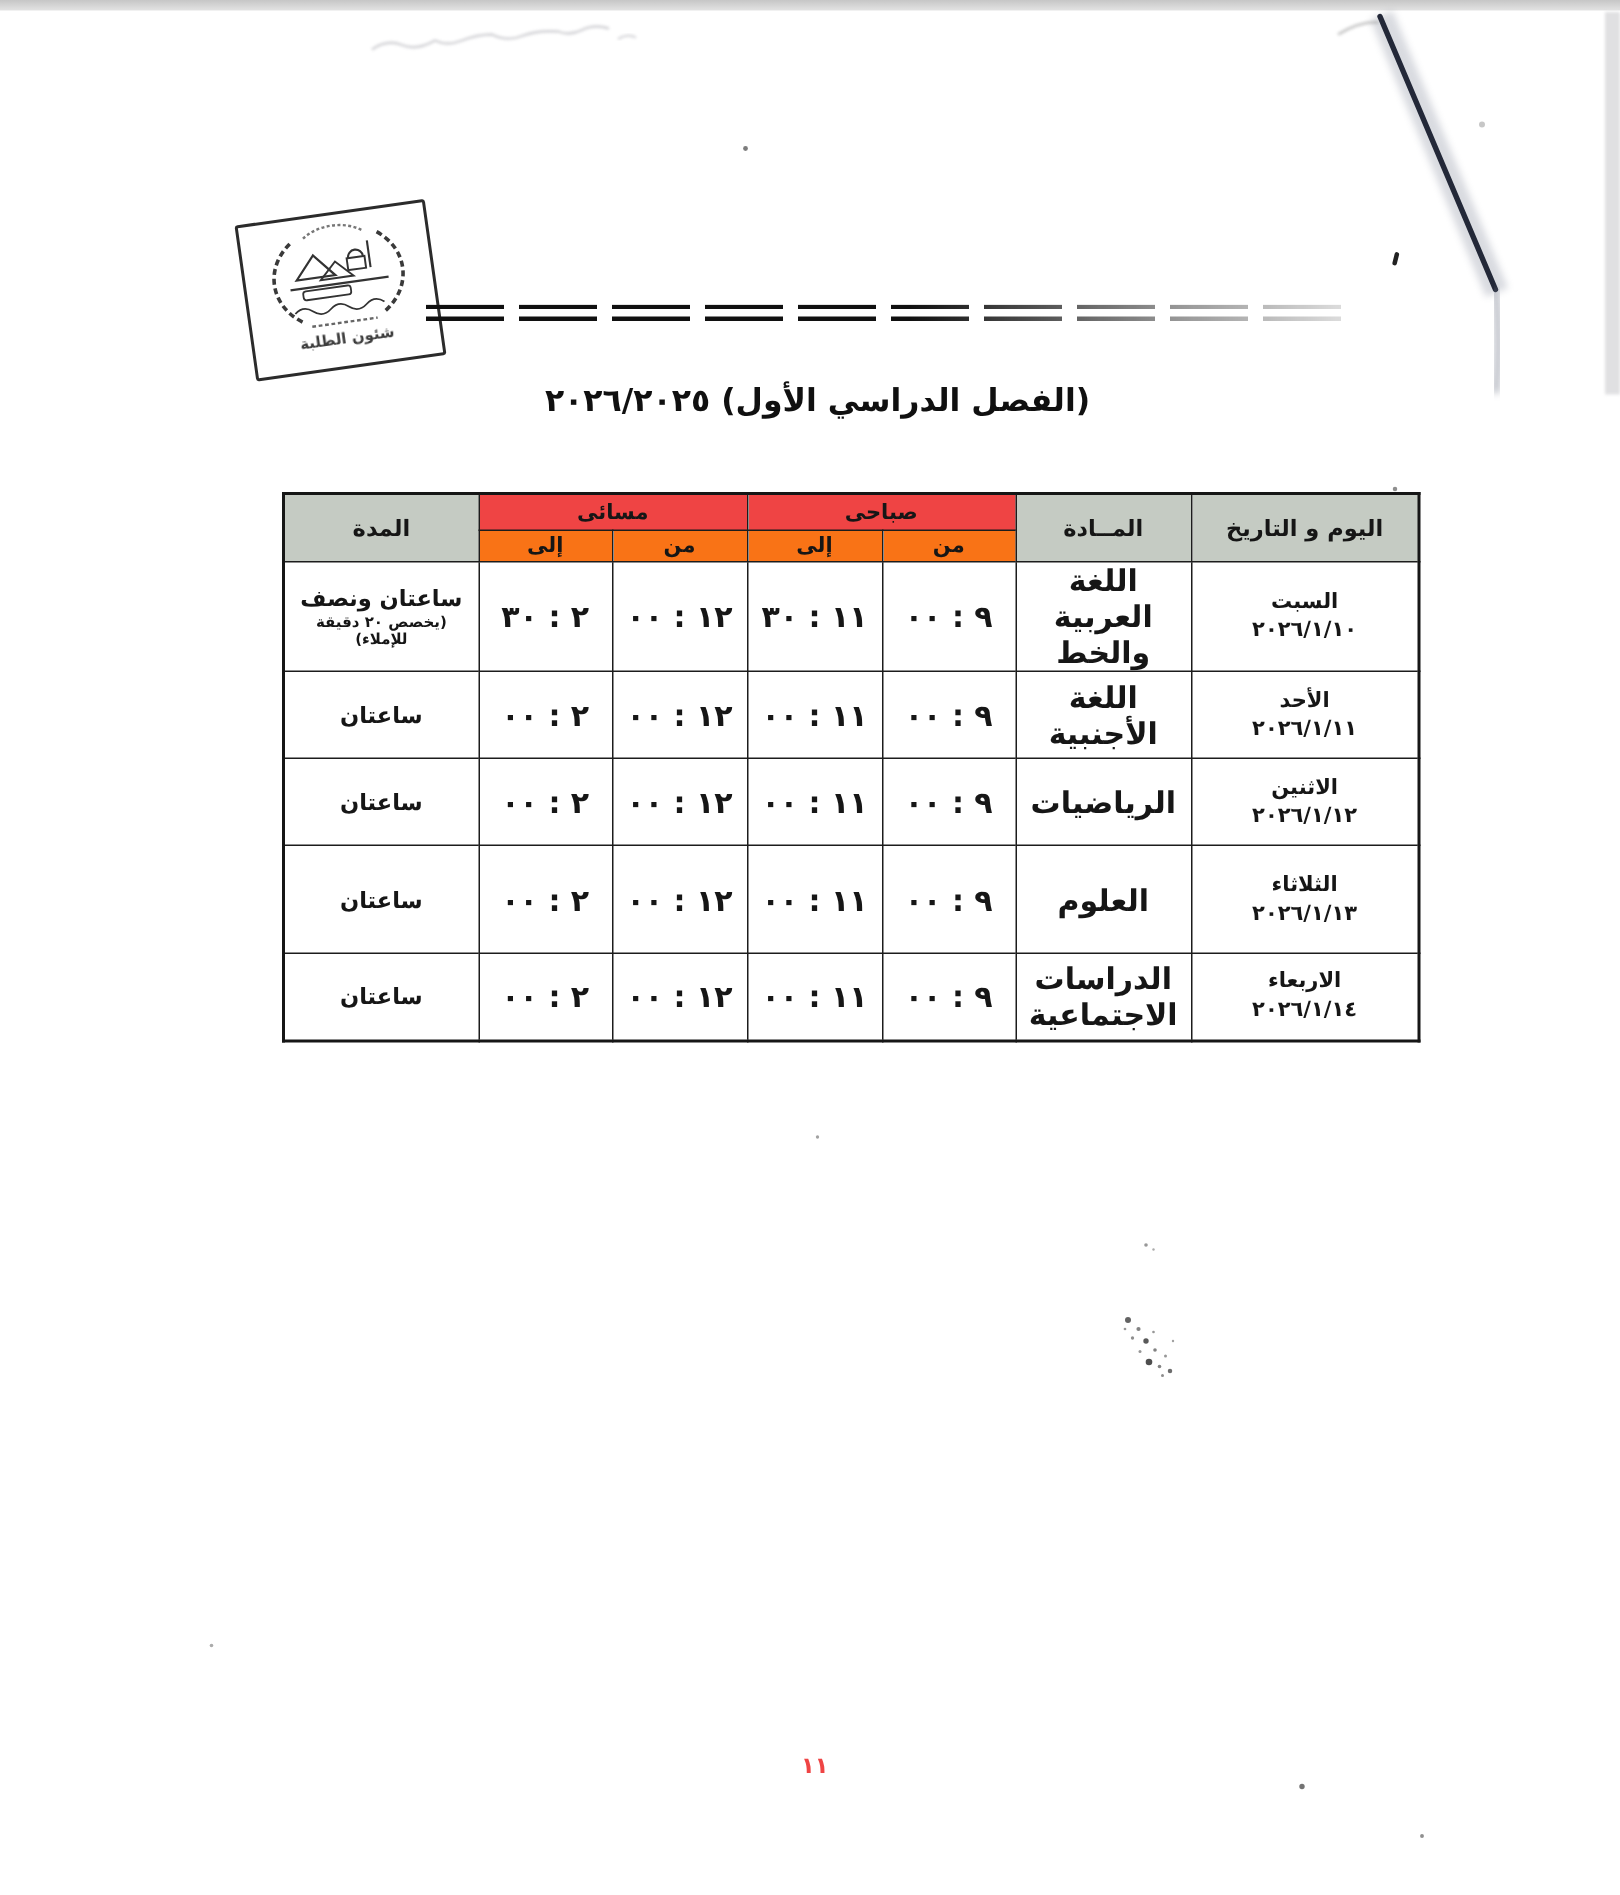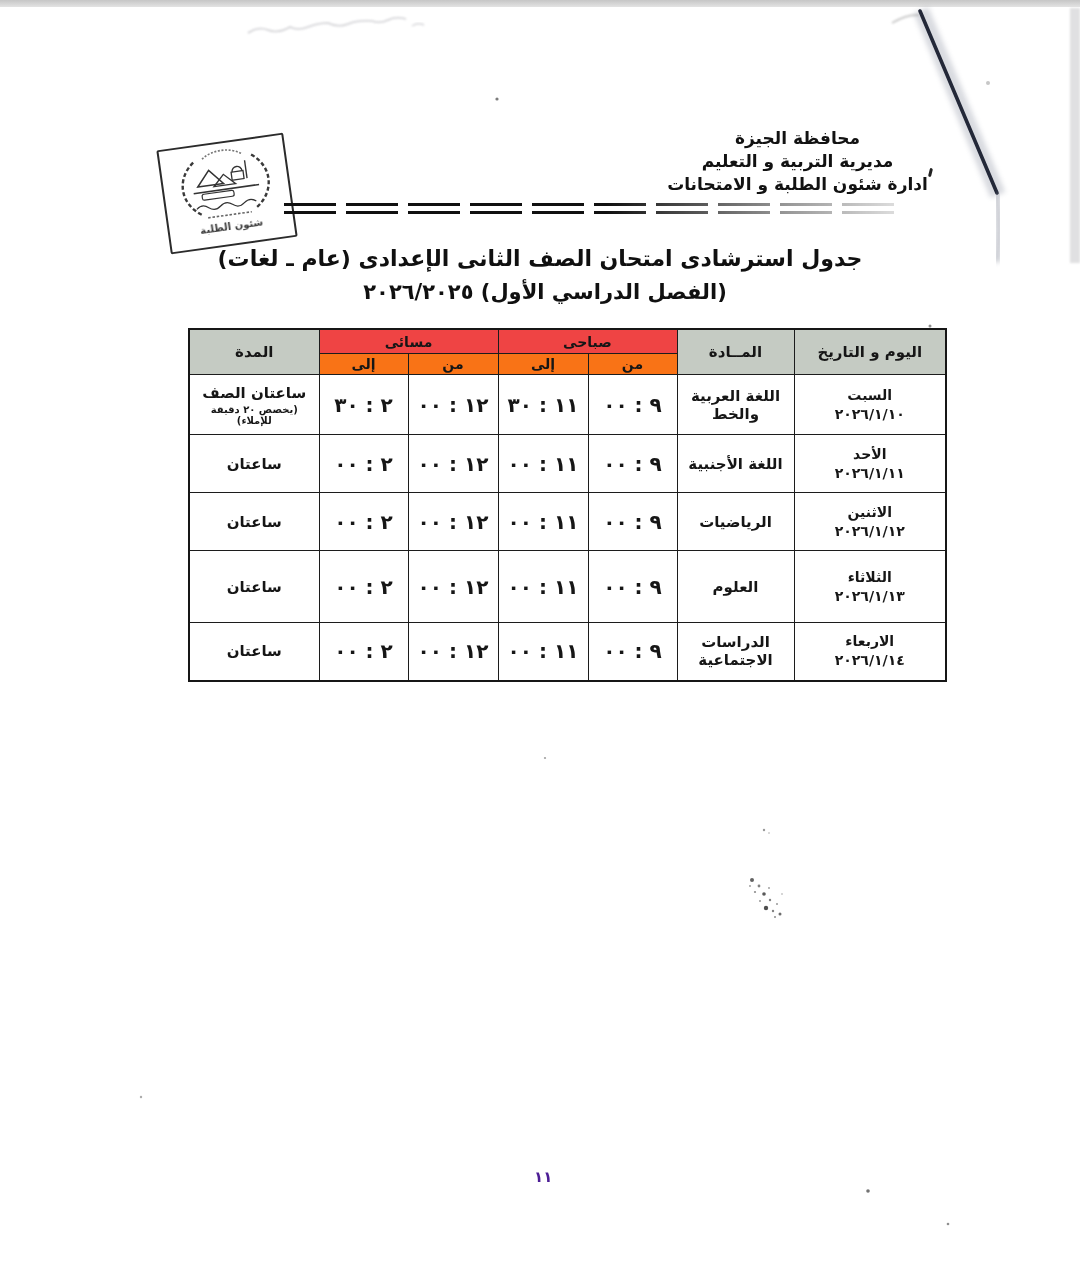--- a/index.html
+++ b/index.html
@@ -43,29 +43,29 @@
   table.schedule{position:absolute;left:188px;top:328px;border-collapse:collapse;
     direction:rtl;table-layout:fixed;background:#fff;}
   table.schedule th,table.schedule td{
     border:1.8px solid #1c1c1c;text-align:center;vertical-align:middle;
     font-weight:bold;color:#161616;padding:0 2px;overflow:hidden;}
   table.schedule{border:2.5px solid #161616;}
   .hdr{background:#c5cbc3;font-size:15px;}
   .subhdr{background:#f97316;font-size:14px;height:20px;}
   .hdr-group{background:#ef4444;font-size:14px;height:23px;}
   td.day-cell{font-size:14px;line-height:19px;}
-  td.subject-cell{font-size:15px;}
+  td.subject-cell{font-size:20px;}
   td.time-cell{font-size:20px;letter-spacing:1px;}
   td.duration-cell{font-size:15px;}
   .duration-note{font-size:10px;font-weight:bold;margin-top:2px;}
   .duration-note:empty{display:none;}
   tr.r1{height:60px;} tr.r2,tr.r3,tr.r5{height:58px;} tr.r4{height:72px;}
   
   .page-number{position:absolute;left:534px;top:1168px;font-size:15px;font-weight:bold;
-    color:#4c1d95;letter-spacing:2px;}
+    color:#ef4444;letter-spacing:2px;}
 </style>
 </head>
 <body>
 
 <div class="page">
 
   <div class="scan-strip"></div>
 
   <svg class="artifacts" width="1080" height="1263" viewBox="0 0 1080 1263">
     <defs>
@@ -113,25 +113,20 @@
       <circle cx="868" cy="1191" r="1.8" opacity=".75"></circle>
       <circle cx="948" cy="1224" r="1.3" opacity=".6"></circle>
       <circle cx="141" cy="1097" r="1.2" opacity=".45"></circle>
       <circle cx="988" cy="83" r="2" opacity=".3"></circle>
       <circle cx="764" cy="830" r="1.2" opacity=".55"></circle>
       <circle cx="769" cy="833" r=".8" opacity=".45"></circle>
       <circle cx="797" cy="382" r="1.2" opacity=".6"></circle>
     </g>
   </svg>
 
-  <div class="letterhead">
-    <div>محافظة الجيزة</div>
-    <div>مديرية التربية و التعليم</div>
-    <div>ادارة شئون الطلبة و الامتحانات</div>
-  </div>
   <div class="hamza-tick"></div>
 
   <div class="stamp">
     <svg width="120" height="82" viewBox="0 0 120 82">
 
       <path d="M32,68 C13,55 11,30 31,15" stroke="#3a3a3a" stroke-width="2.4" fill="none" stroke-dasharray="4 2.5"></path>
       <path d="M88,68 C107,55 109,30 89,15" stroke="#3a3a3a" stroke-width="2.4" fill="none" stroke-dasharray="4 2.5"></path>
 
       <path d="M40,13 C51,5 69,5 80,13" stroke="#777" stroke-width="1.6" fill="none" stroke-dasharray="2 1.6"></path>
 
@@ -147,21 +142,20 @@
       <path d="M28,62 q6,-5 12,0 t12,0 t12,0 t12,0 t12,0" stroke="#333" stroke-width="1.2" fill="none"></path>
 
       <path d="M38,72 L82,72" stroke="#666" stroke-width="1.6" stroke-dasharray="2.5 1.8"></path>
     </svg>
     <div class="stamp-caption">شئون الطلبة</div>
   </div>
 
   <div class="dashed-rule"></div>
 
   <div class="title-block" dir="rtl">
-    <div class="title-line1">جدول استرشادى امتحان الصف الثانى الإعدادى (عام ـ لغات)</div>
     <div class="title-line2">
       <span>(الفصل الدراسي الأول)</span>
       <span class="num">٢٠٢٦/٢٠٢٥</span>
     </div>
   </div>
 
   <table class="schedule">
     <colgroup>
       <col style="width:152px">
         <col style="width:117px">
@@ -191,21 +185,21 @@
         <td class="day-cell">
           <div>السبت</div>
           <div class="num">٢٠٢٦/١/١٠</div>
         </td>
         <td class="subject-cell">اللغة العربية والخط</td>
         <td class="time-cell num">٩ : ٠٠</td>
         <td class="time-cell num">١١ : ٣٠</td>
         <td class="time-cell num">١٢ : ٠٠</td>
         <td class="time-cell num">٢ : ٣٠</td>
         <td class="duration-cell">
-          <div>ساعتان الصف</div>
+          <div>ساعتان ونصف</div>
           <div class="duration-note">(يخصص ٢٠ دقيقة للإملاء)</div>
         </td>
       </tr>
       <tr class="r2">
         <td class="day-cell">
           <div>الأحد</div>
           <div class="num">٢٠٢٦/١/١١</div>
         </td>
         <td class="subject-cell">اللغة الأجنبية</td>
         <td class="time-cell num">٩ : ٠٠</td>

